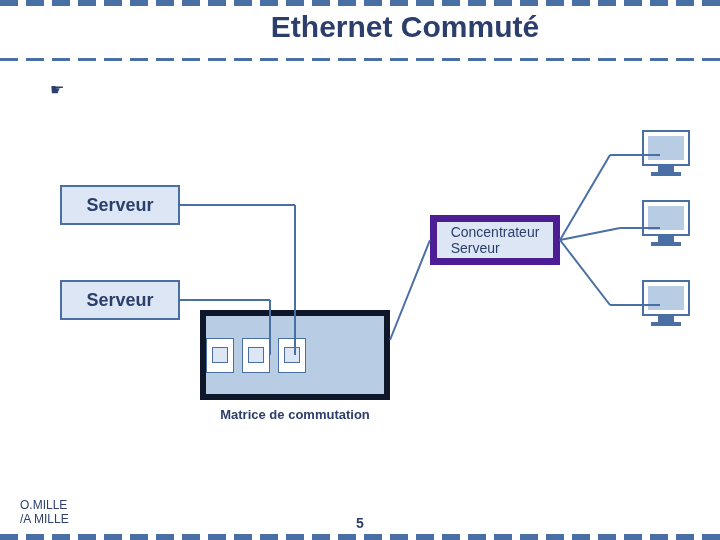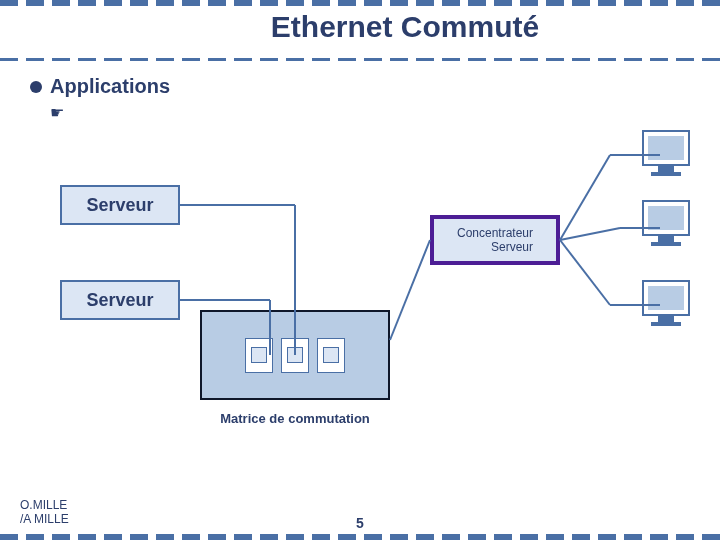--- a/index.html
+++ b/index.html
@@ -143,26 +143,26 @@
       position: absolute;
       top: 310px;
       left: 200px;
       width: 190px;
       height: 90px;
     }
 
     .matrix-outer {
       width: 100%;
       height: 100%;
-      border: 2px solid #0f172a;
+      border: 6px solid #0f172a;
       background: #b8cce4;
       position: relative;
       display: flex;
       align-items: center;
-      justify-content: center;
+      justify-content: flex-start;
       gap: 8px;
     }
 
     .matrix-port {
       width: 28px;
       height: 35px;
       background: white;
       border: 1.5px solid #4a6fa5;
       display: flex;
       flex-direction: column;
@@ -190,26 +190,26 @@
     }
 
     
     .concentrateur {
       position: absolute;
       top: 215px;
       left: 430px;
       width: 130px;
       height: 50px;
       background: #dce6f4;
-      border: 4px solid #4c1d95;
+      border: 7px solid #4c1d95;
       display: flex;
       align-items: center;
       justify-content: center;
-      text-align: right;
-      font-size: 12px;
+      text-align: left;
+      font-size: 14px;
       color: #2c3e6b;
     }
 
     
     .computer {
       position: absolute;
       right: 30px;
       display: flex;
       flex-direction: column;
       align-items: center;
@@ -277,24 +277,20 @@
 </head>
 <body>
 
 <div class="top-border"></div>
 <div class="bottom-border"></div>
 
 <div class="title">Ethernet Commuté</div>
 <div class="title-underline"></div>
 
 <div class="applications-section">
-  <div class="applications-label">
-    <span class="bullet-dot"></span>
-    <span>Applications</span>
-  </div>
   <div class="micro-segmentation">
     <span class="arrow-bullet">☛</span>
   </div>
 </div>
 
 <div class="serveur1">
   <span>Serveur</span>
 </div>
 
 <div class="serveur2">

